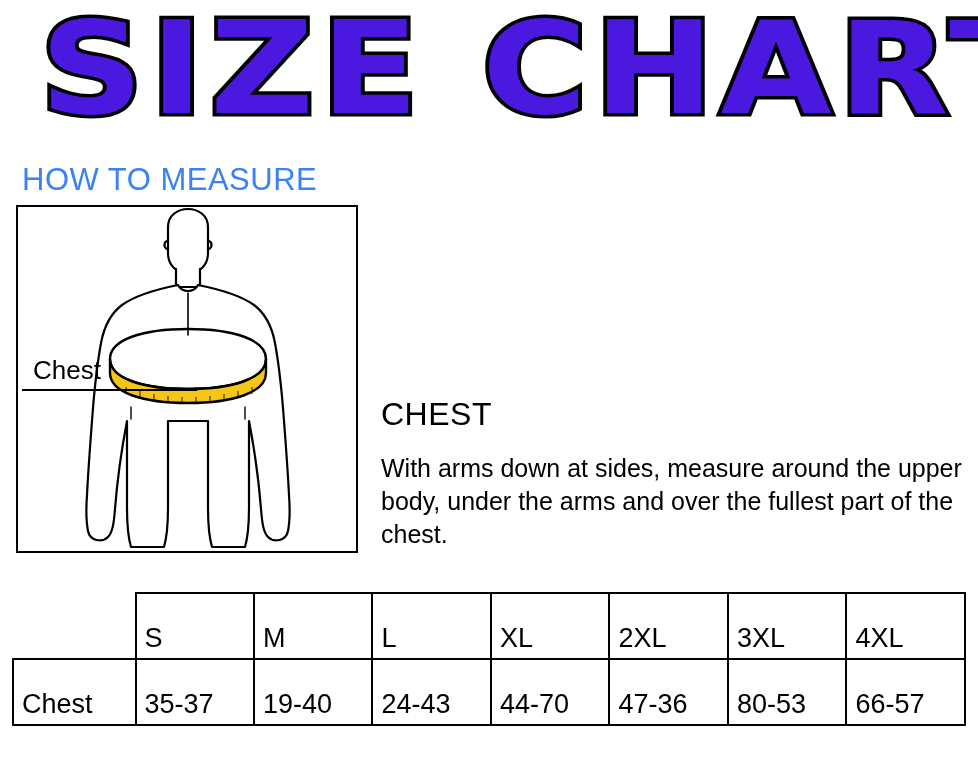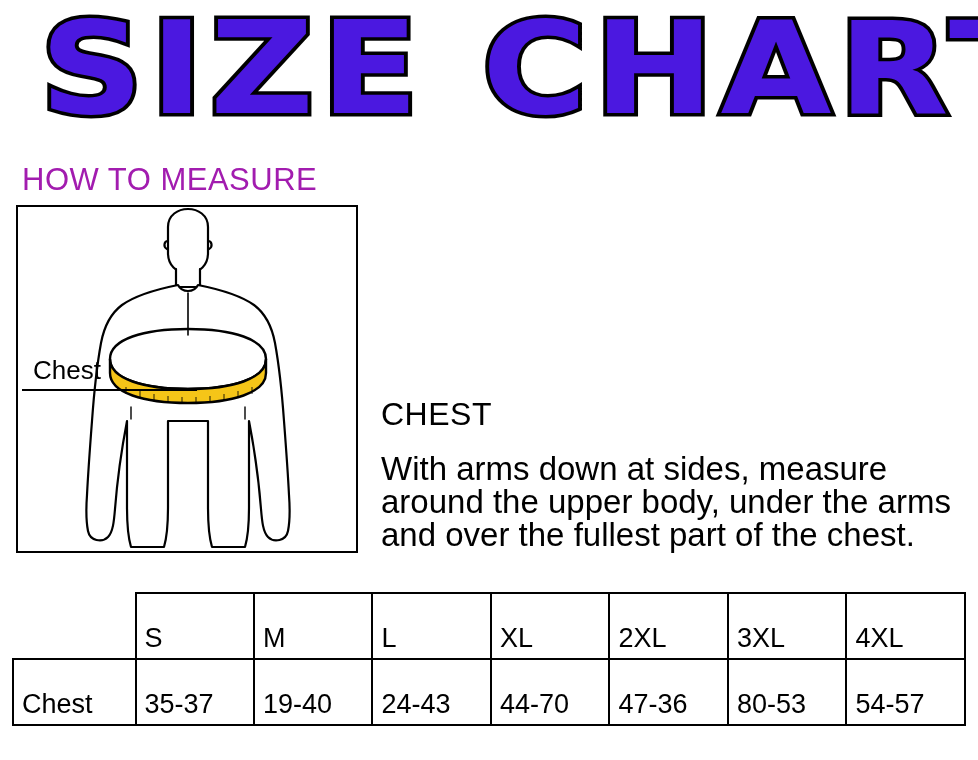--- a/index.html
+++ b/index.html
@@ -44,21 +44,21 @@
   }
 
   
   #howto-heading {
     position: absolute;
     left: 22px;
     top: 162px;
     font-size: 31px;
     font-family: "Liberation Sans", sans-serif;
     letter-spacing: 0.5px;
-    color: #a21caf;
+    color: #3b82f6;
   }
 
   
   #figure-box {
     position: absolute;
     left: 16px;
     top: 205px;
     width: 342px;
     height: 348px;
     border: 2px solid #000;
@@ -95,21 +95,21 @@
     left: 381px;
     top: 396px;
     font-size: 32px;
     letter-spacing: 0.5px;
   }
   #desc-body {
     position: absolute;
     left: 381px;
     top: 452px;
     width: 590px;
-    font-size: 33px;
+    font-size: 25px;
     line-height: 33px;
   }
 
   
   #size-table {
     position: absolute;
     left: 12px;
     top: 592px;
     width: 954px;
     border-collapse: collapse;
@@ -236,16 +236,16 @@
       <td>4XL</td>
     </tr>
     <tr>
       <td>Chest</td>
       <td>35-37</td>
       <td>19-40</td>
       <td>24-43</td>
       <td>44-70</td>
       <td>47-36</td>
       <td>80-53</td>
-      <td>54-57</td>
+      <td>66-57</td>
     </tr>
   </tbody>
 </table>
 
 </body></html>

